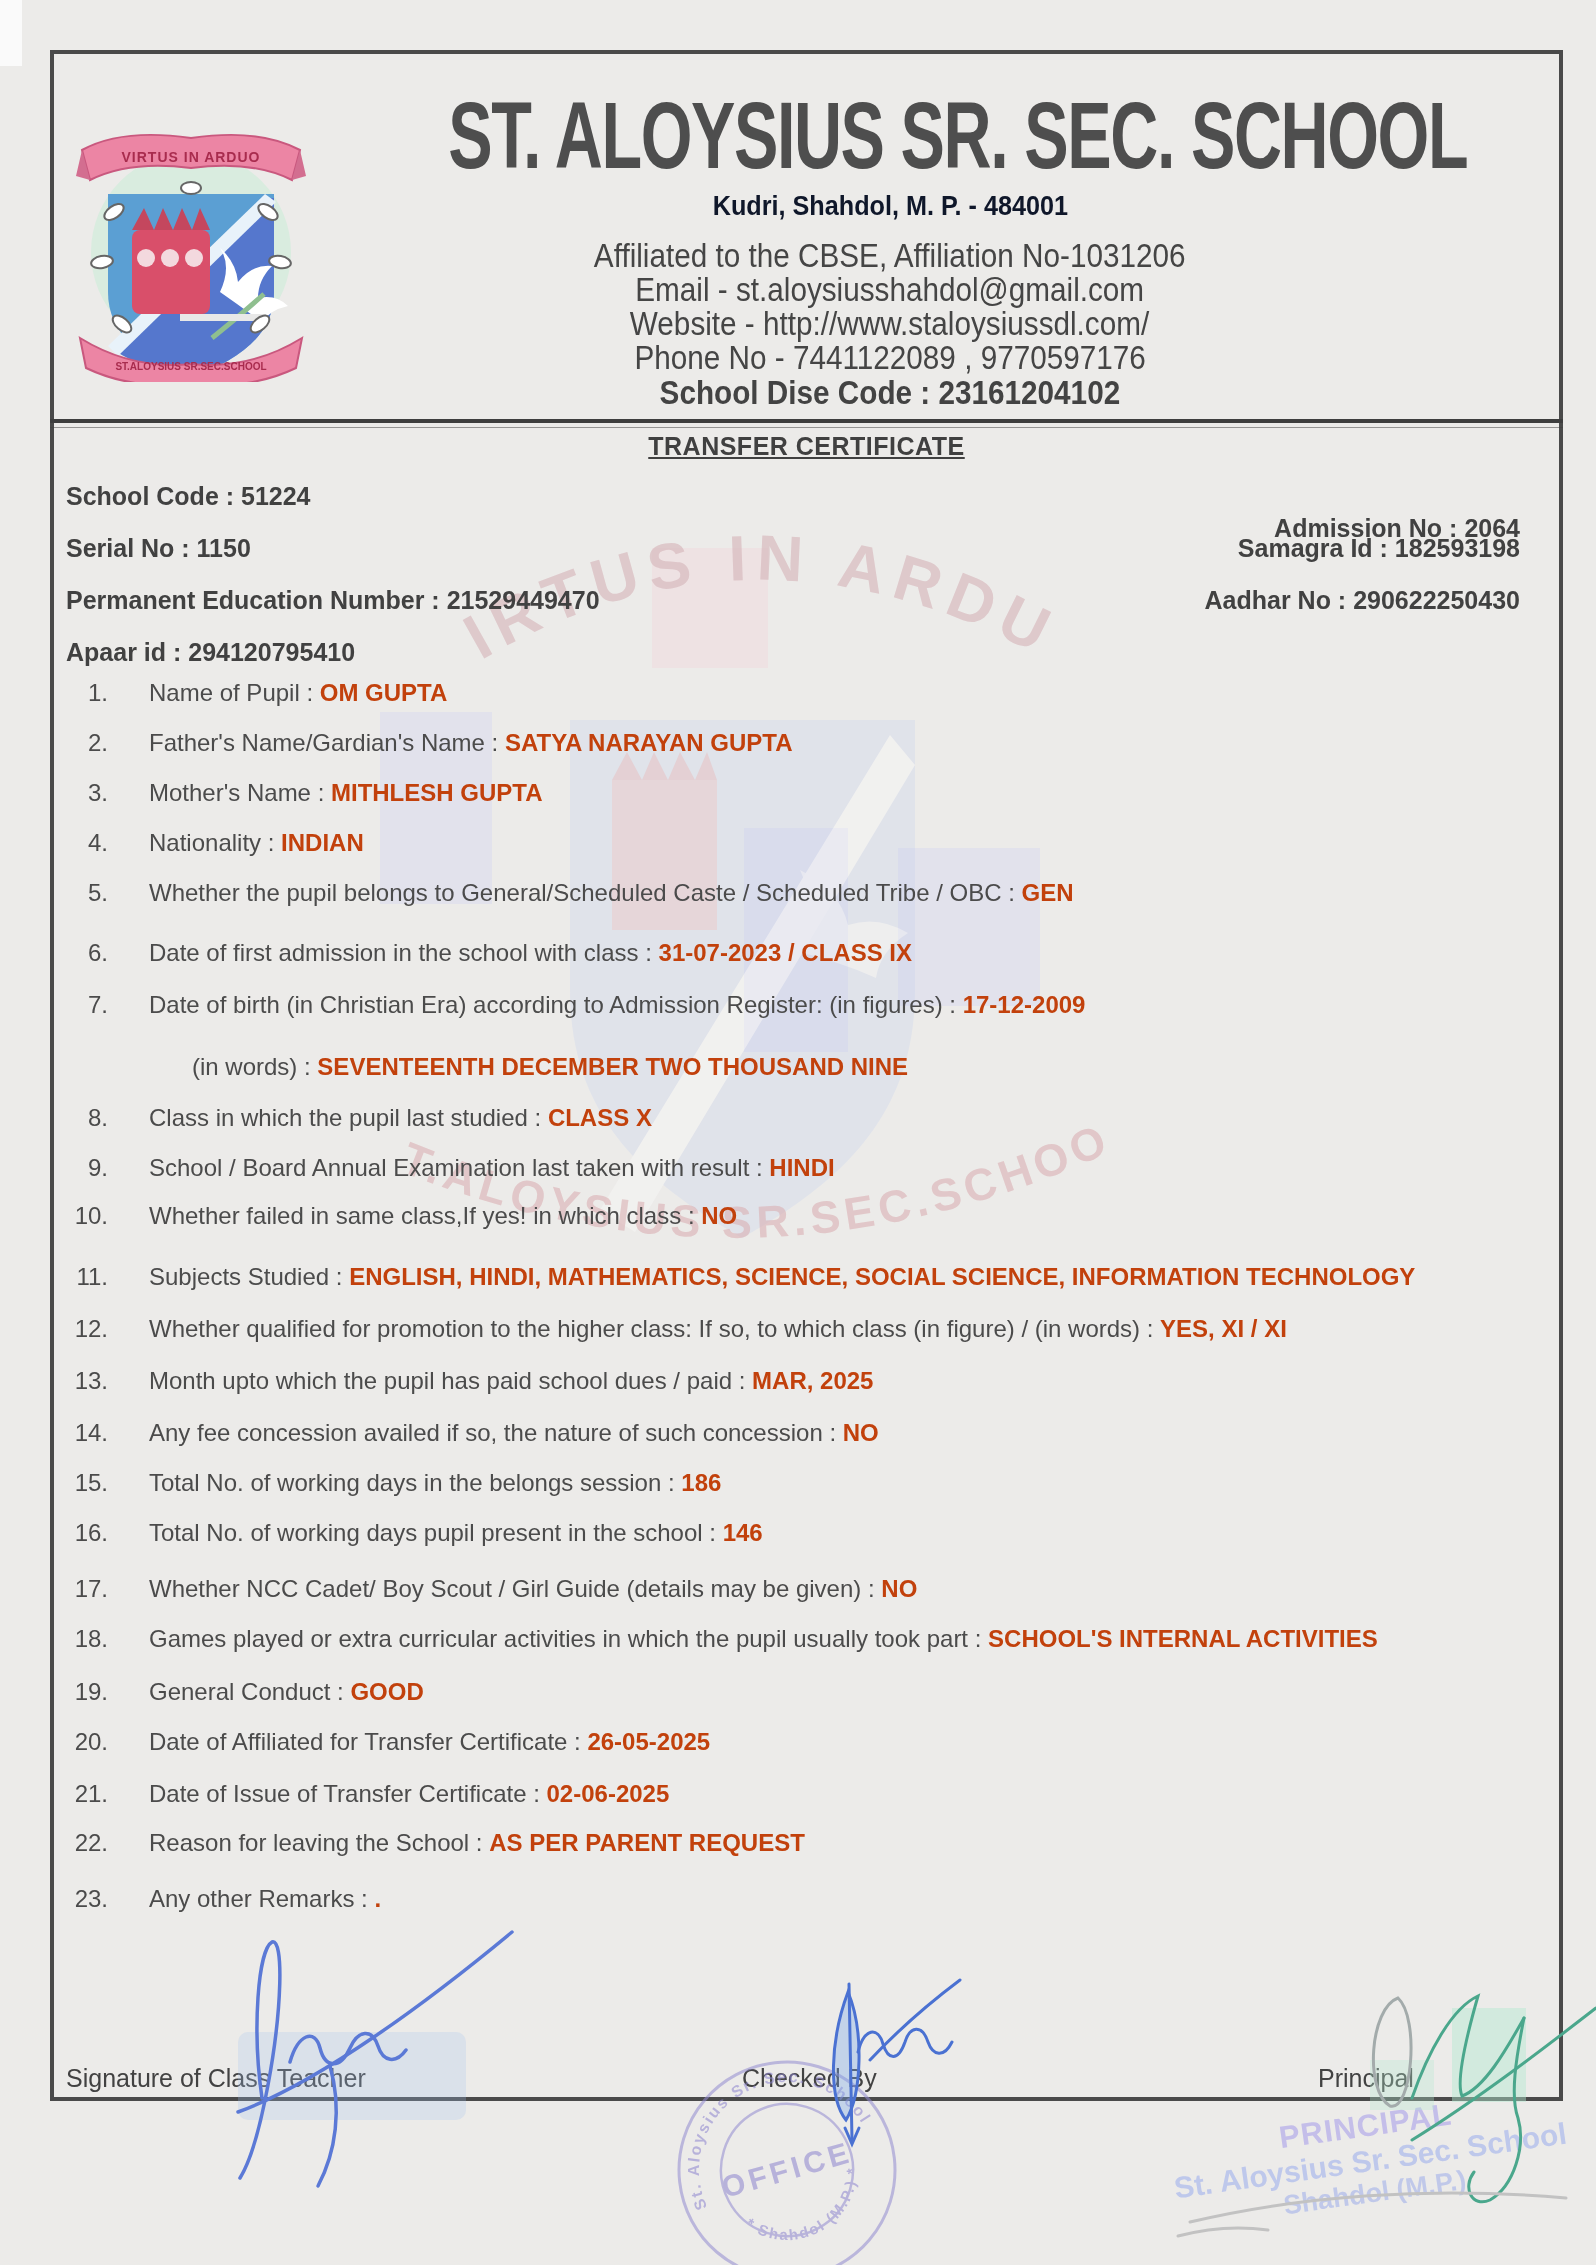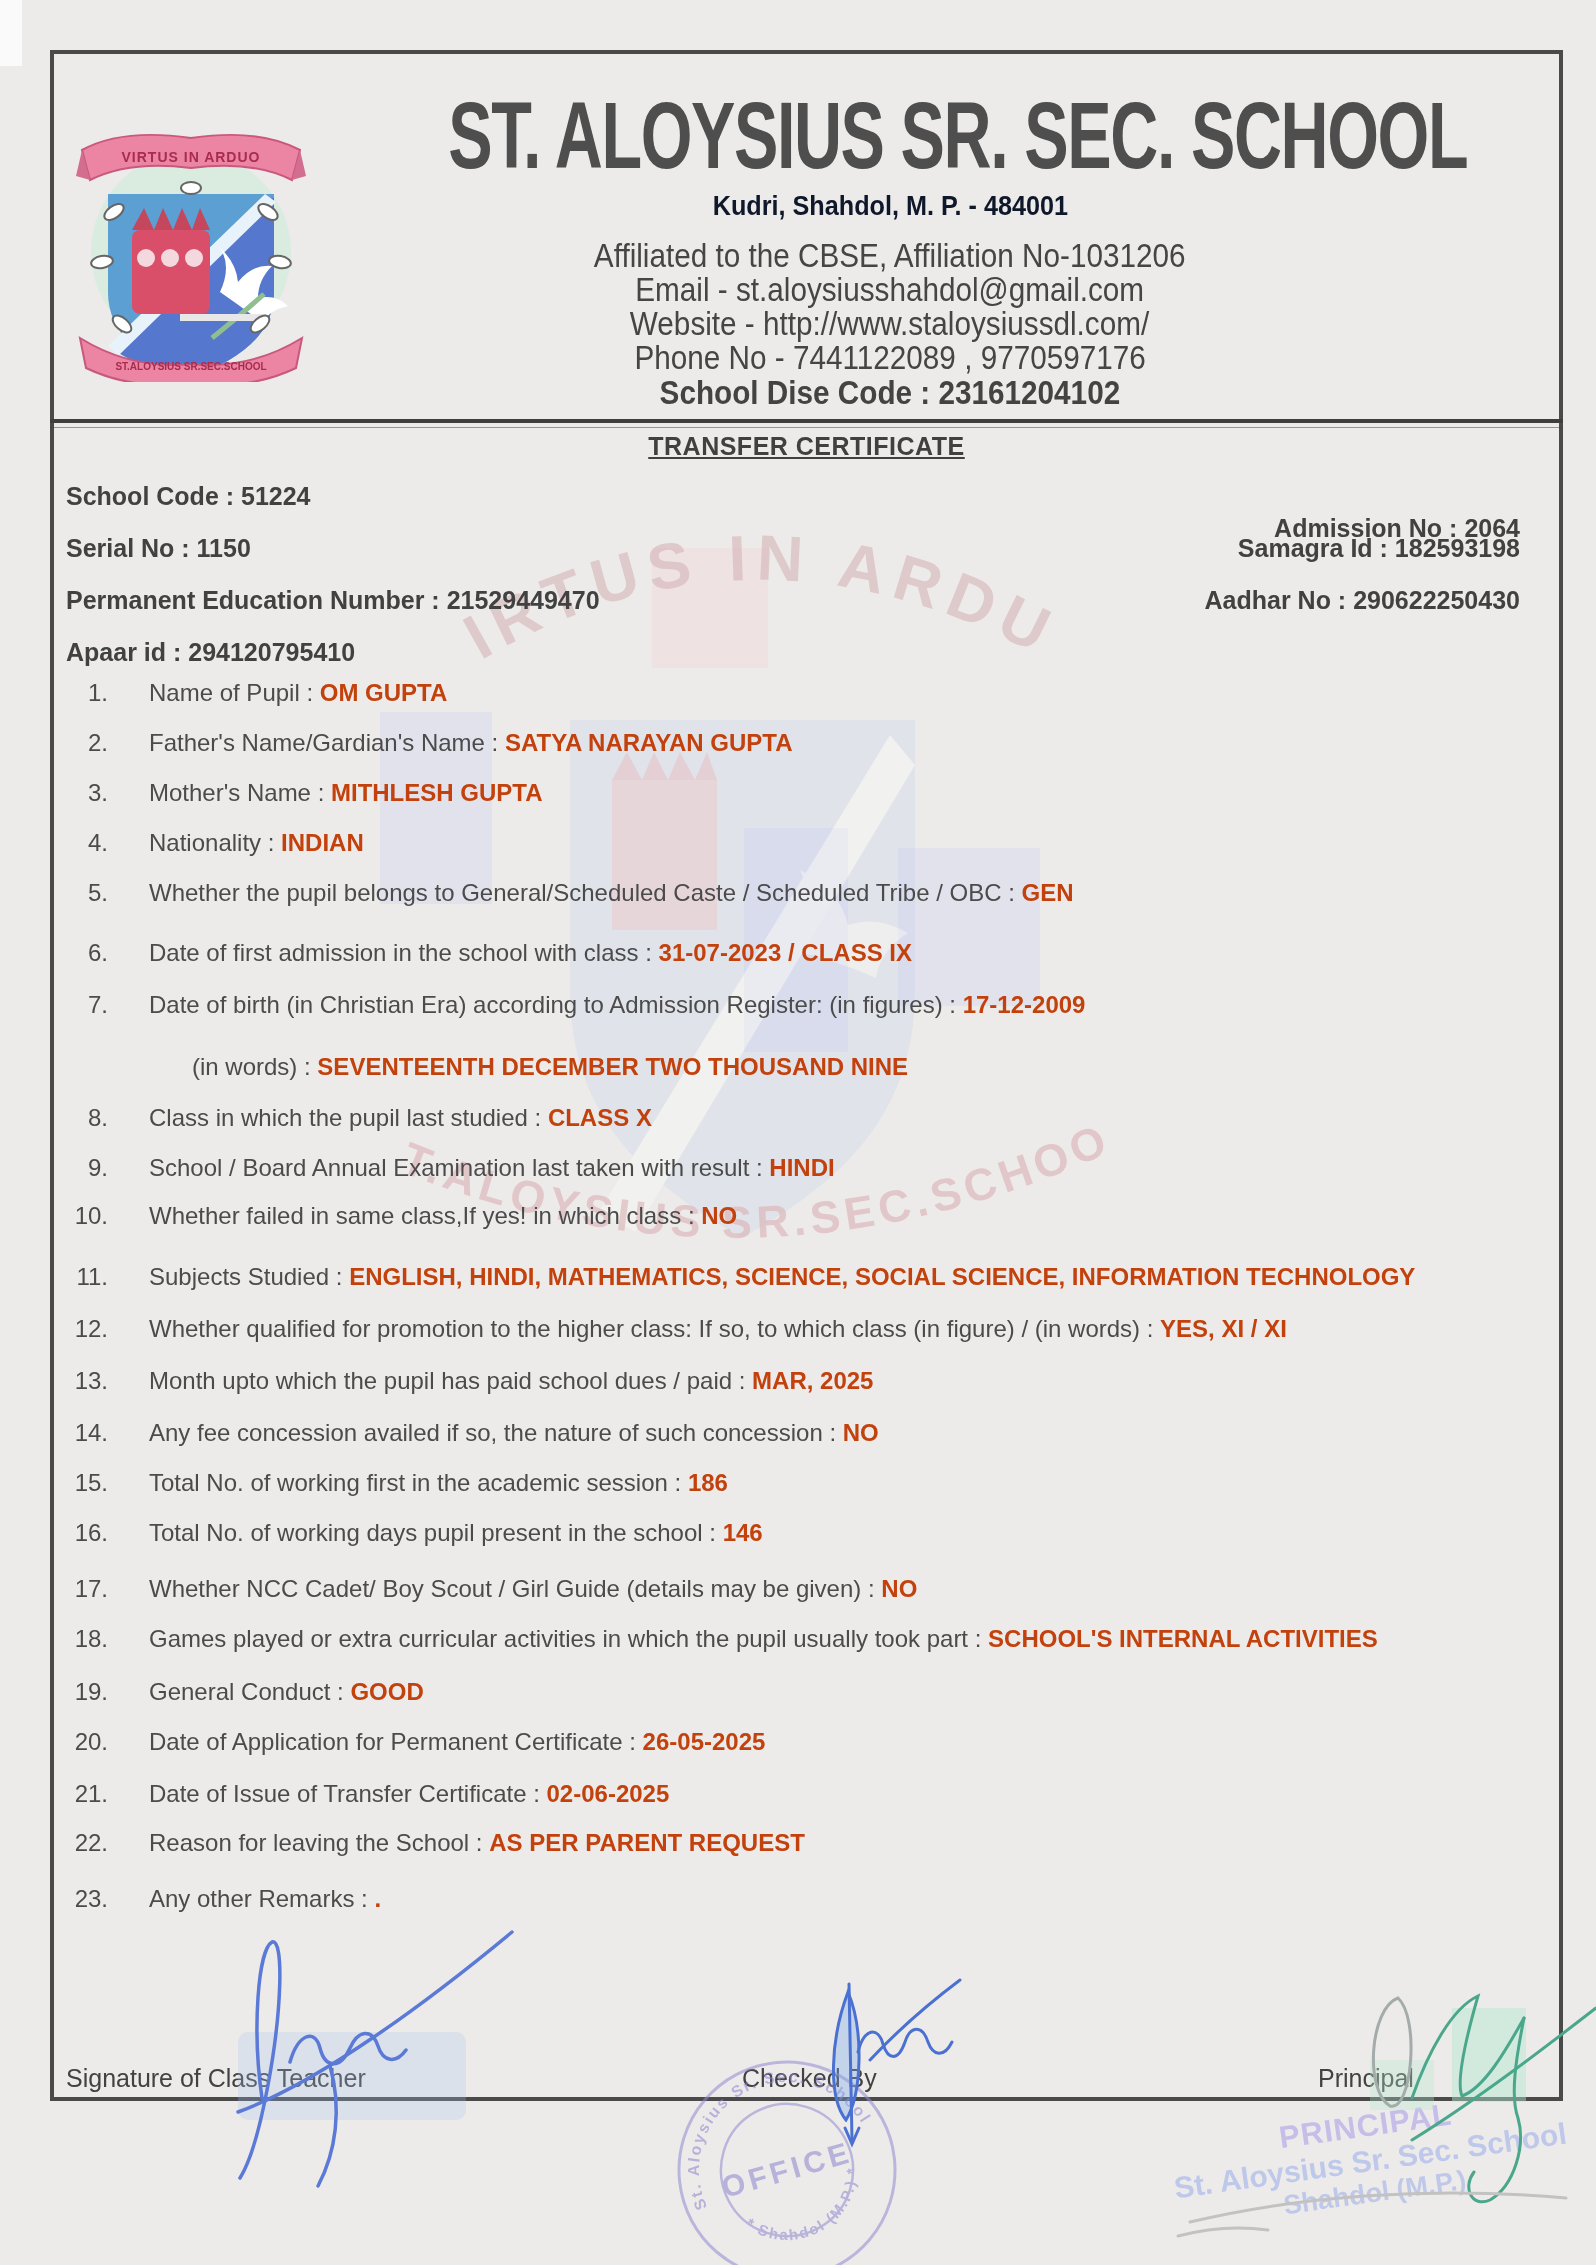--- a/index.html
+++ b/index.html
@@ -171,36 +171,36 @@
       <div class="abs item-row" style="top: 1314px;">
     <span class="item-no">12.</span><span class="item-text"><span class="lbl">Whether qualified for promotion to the higher class: If so, to which class (in figure) / (in words) : </span><b class="val">YES, XI / XI</b></span>
   </div>
       <div class="abs item-row" style="top: 1366px;">
     <span class="item-no">13.</span><span class="item-text"><span class="lbl">Month upto which the pupil has paid school dues / paid : </span><b class="val">MAR, 2025</b></span>
   </div>
       <div class="abs item-row" style="top: 1418px;">
     <span class="item-no">14.</span><span class="item-text"><span class="lbl">Any fee concession availed if so, the nature of such concession : </span><b class="val">NO</b></span>
   </div>
       <div class="abs item-row" style="top: 1468px;">
-    <span class="item-no">15.</span><span class="item-text"><span class="lbl">Total No. of working first in the academic session : </span><b class="val">186</b></span>
+    <span class="item-no">15.</span><span class="item-text"><span class="lbl">Total No. of working days in the belongs session : </span><b class="val">186</b></span>
   </div>
       <div class="abs item-row" style="top: 1518px;">
     <span class="item-no">16.</span><span class="item-text"><span class="lbl">Total No. of working days pupil present in the school : </span><b class="val">146</b></span>
   </div>
       <div class="abs item-row" style="top: 1574px;">
     <span class="item-no">17.</span><span class="item-text"><span class="lbl">Whether NCC Cadet/ Boy Scout / Girl Guide (details may be given) : </span><b class="val">NO</b></span>
   </div>
       <div class="abs item-row" style="top: 1624px;">
     <span class="item-no">18.</span><span class="item-text"><span class="lbl">Games played or extra curricular activities in which the pupil usually took part : </span><b class="val">SCHOOL'S INTERNAL ACTIVITIES</b></span>
   </div>
       <div class="abs item-row" style="top: 1677px;">
     <span class="item-no">19.</span><span class="item-text"><span class="lbl">General Conduct : </span><b class="val">GOOD</b></span>
   </div>
       <div class="abs item-row" style="top: 1727px;">
-    <span class="item-no">20.</span><span class="item-text"><span class="lbl">Date of Application for Permanent Certificate : </span><b class="val">26-05-2025</b></span>
+    <span class="item-no">20.</span><span class="item-text"><span class="lbl">Date of Affiliated for Transfer Certificate : </span><b class="val">26-05-2025</b></span>
   </div>
       <div class="abs item-row" style="top: 1779px;">
     <span class="item-no">21.</span><span class="item-text"><span class="lbl">Date of Issue of Transfer Certificate : </span><b class="val">02-06-2025</b></span>
   </div>
       <div class="abs item-row" style="top: 1828px;">
     <span class="item-no">22.</span><span class="item-text"><span class="lbl">Reason for leaving the School : </span><b class="val">AS PER PARENT REQUEST</b></span>
   </div>
       <div class="abs item-row" style="top: 1884px;">
     <span class="item-no">23.</span><span class="item-text"><span class="lbl">Any other Remarks : </span><b class="val">.</b></span>
   </div>

